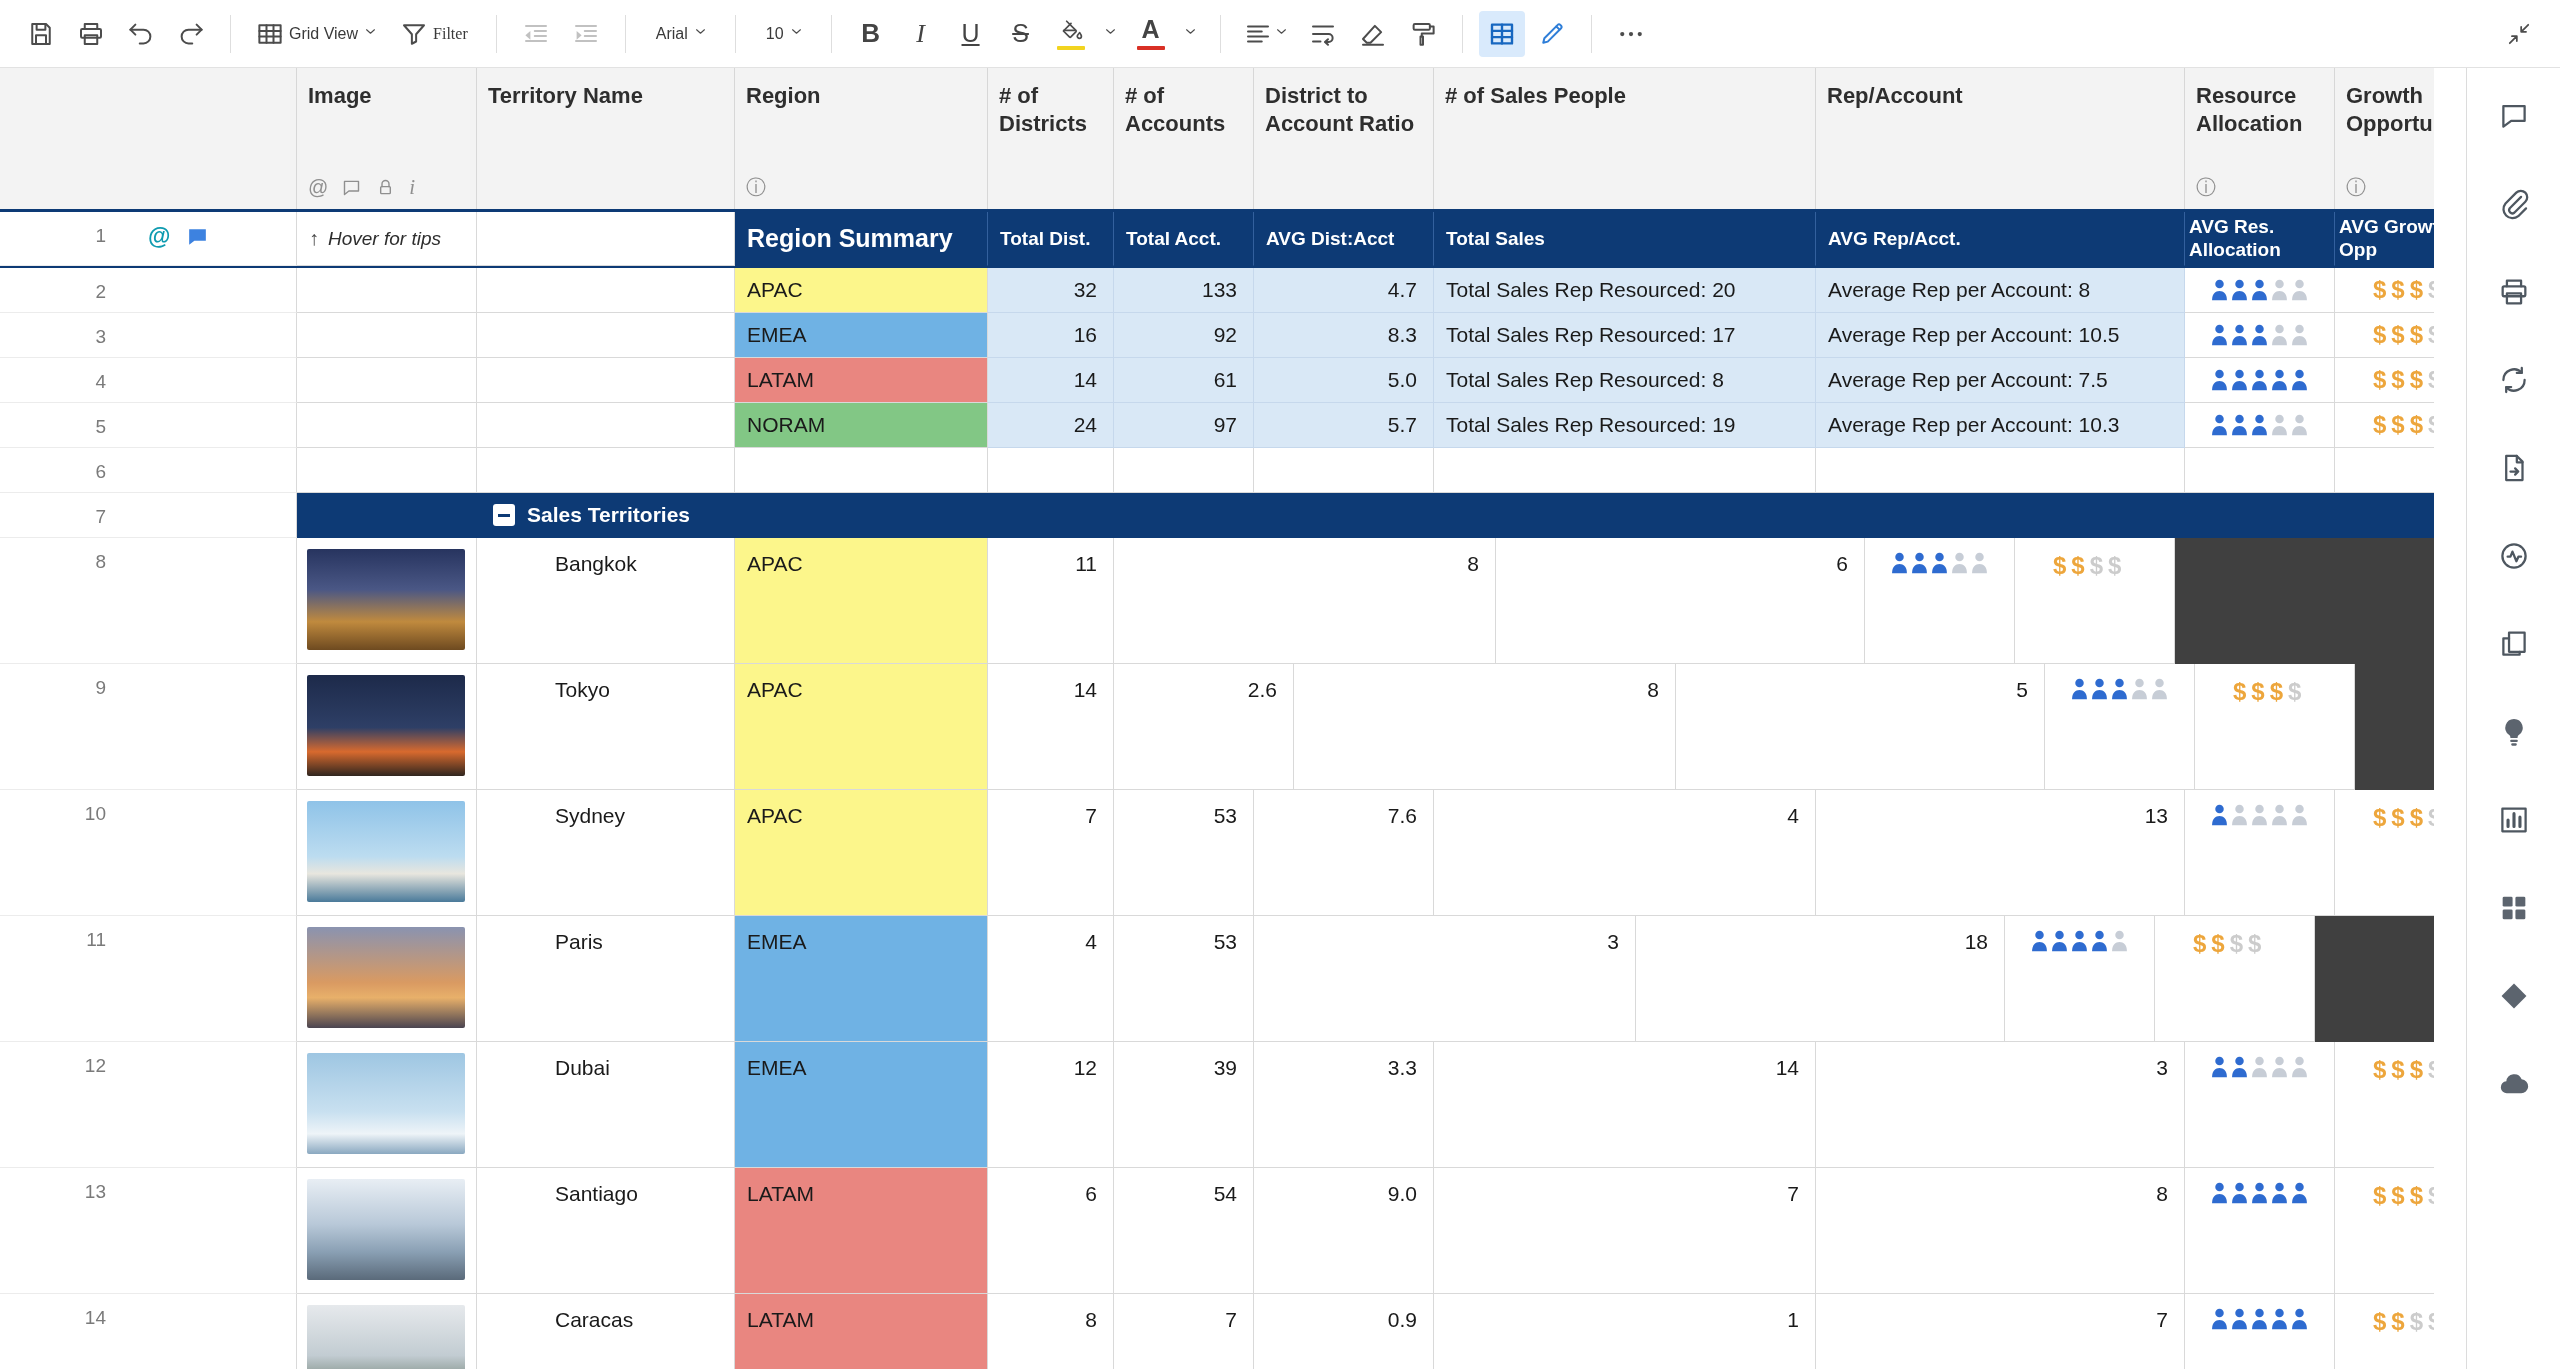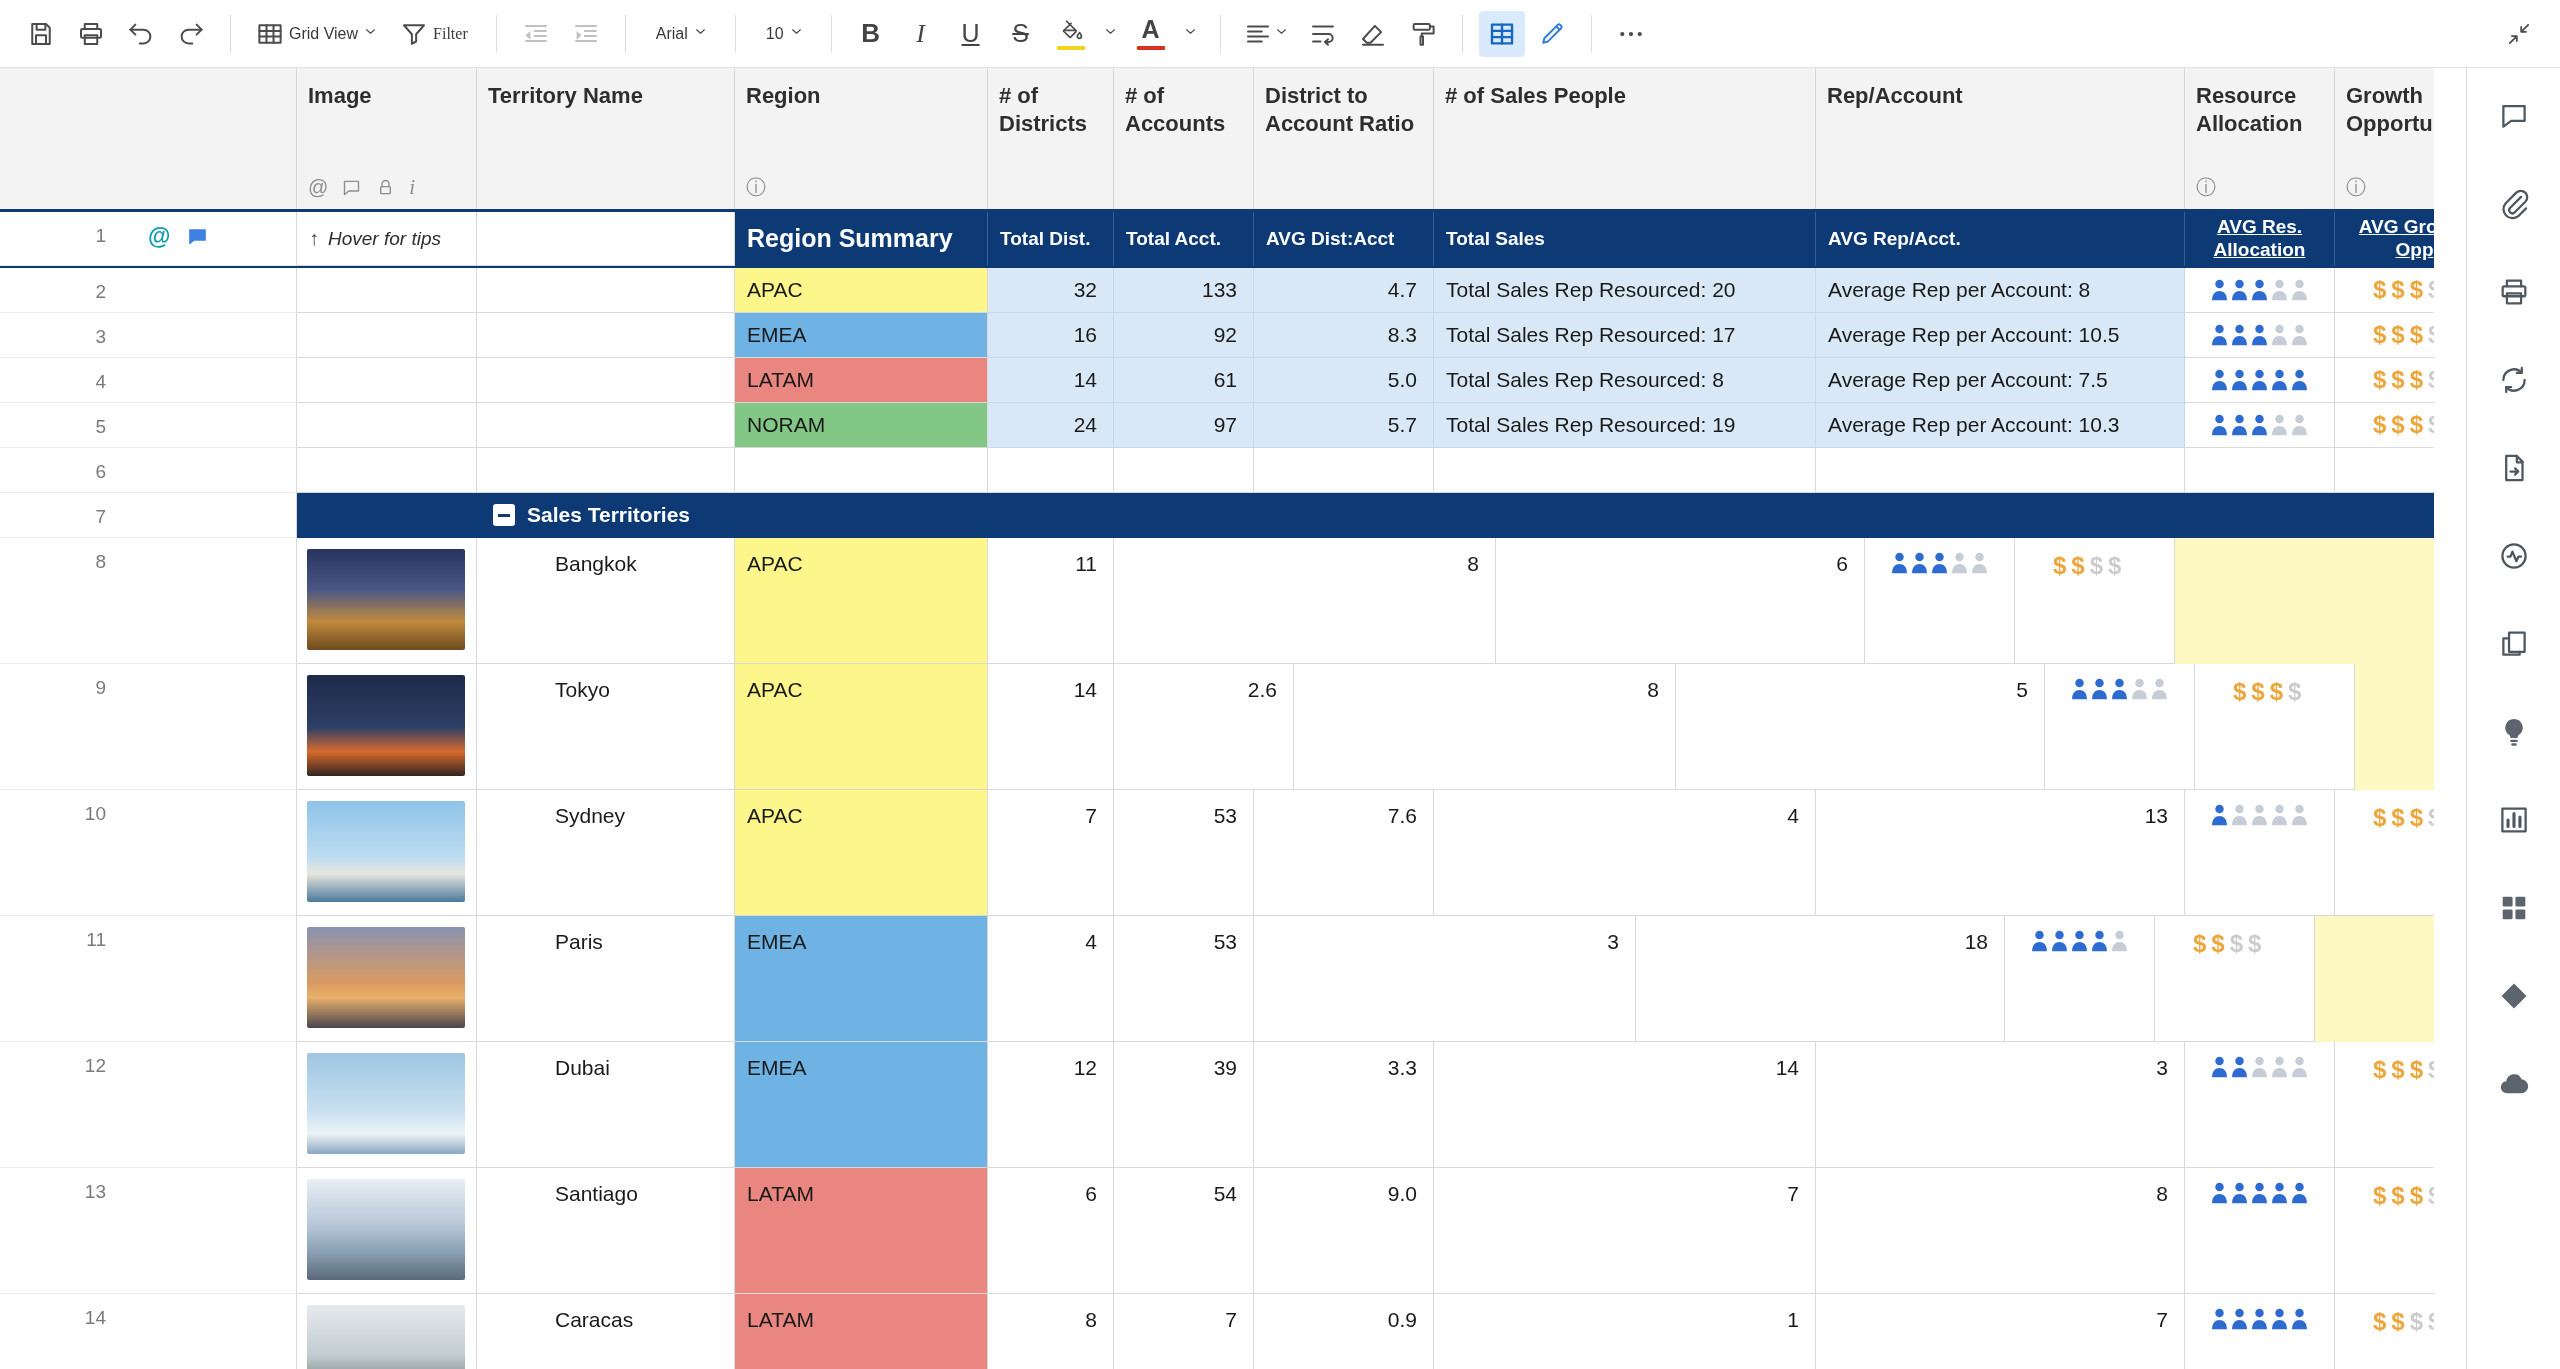--- a/index.html
+++ b/index.html
@@ -26,21 +26,21 @@
   .cbar{position:absolute;bottom:7px;left:9px;right:9px;height:4px;border-radius:1px;}
   .spacer{flex:1;}
 
   
   .siderail{position:absolute;top:68px;right:0;width:94px;bottom:0;border-left:1px solid #dcdcdc;
             display:flex;flex-direction:column;align-items:center;padding-top:30px;gap:52px;box-sizing:border-box;background:#fff;}
   .sic{width:36px;height:36px;display:flex;align-items:center;justify-content:center;cursor:pointer;}
   .sic svg{width:34px;height:34px;stroke:#4e5760;fill:none;stroke-width:1.6;stroke-linecap:round;stroke-linejoin:round;}
 
   
-  .grid{position:absolute;top:68px;left:0;width:2434px;bottom:0;overflow:hidden;background:#fef9c3;}
+  .grid{position:absolute;top:68px;left:0;width:2434px;bottom:0;overflow:hidden;background:#404040;}
   .ghead{display:flex;width:2495px;height:144px;background:#f3f3f3;border-bottom:3px solid #0d3a75;box-sizing:border-box;}
   .hcell{box-sizing:border-box;border-right:1px solid #d7d7d7;padding:14px 11px 8px;
          display:flex;flex-direction:column;justify-content:space-between;}
   .hlabel{font-size:22px;font-weight:700;color:#2e2e2e;line-height:1.25;}
   .hicons{display:flex;gap:13px;align-items:center;height:28px;color:#8f8f8f;font-size:20px;}
   .hicons svg{width:21px;height:21px;stroke:#8f8f8f;fill:none;stroke-width:1.6;stroke-linecap:round;stroke-linejoin:round;}
   .hic-i{font-family:"Liberation Serif",serif;font-style:italic;font-size:21px;}
 
   .c-gut{flex:0 0 297px;width:297px;}
   .c-img{flex:0 0 180px;width:180px;}
@@ -59,21 +59,21 @@
   .r-hdr{height:56px;border-bottom:2px solid #0d3a75;box-sizing:border-box;}
   .r-tall{height:126px;}
 
   .cell{box-sizing:border-box;border-right:1px solid #d9d9d9;border-bottom:1px solid #d9d9d9;
         display:flex;align-items:flex-start;padding:14px 12px 0;font-size:21px;overflow:hidden;position:relative;background:#fff;}
   .vmid{align-items:center;padding-top:0;}
   .num{justify-content:flex-end;padding-right:16px;}
   .blue{background:#d9e8f6;border-right-color:#c6d8ec;border-bottom-color:#c6d8ec;}
   .navy{background:#0d3a75;border-right-color:#33609d;border-bottom-color:#0d3a75;color:#fff;align-items:center;padding-top:0;}
   .hlbl{font-size:19px;font-weight:700;}
-  .ctr{justify-content:center;text-align:center;line-height:1.2;padding-left:4px;padding-right:4px;text-decoration:underline;}
+  .ctr{justify-content:center;line-height:1.2;padding-left:4px;padding-right:4px;}
   .rs-title{font-size:25px;font-weight:700;}
 
   .c-gut.cell,.gutcell{padding:0;background:#fff;border-right:1px solid #d9d9d9;border-bottom:1px solid #ececec;box-sizing:border-box;position:relative;}
   .rnum{position:absolute;top:13px;left:0;width:106px;text-align:right;font-size:19px;color:#7a7a7a;}
   .gicons{position:absolute;top:12px;left:148px;display:flex;gap:15px;align-items:center;}
   .g-at{color:#0f9bb0;font-size:23px;font-weight:700;line-height:1;}
   .g-bub{width:25px;height:25px;fill:#3d82e0;}
 
   .tip-arrow{color:#4a4a4a;font-size:20px;margin-right:9px;}
   .tip-text{font-style:italic;font-size:19px;color:#2e2e2e;}

